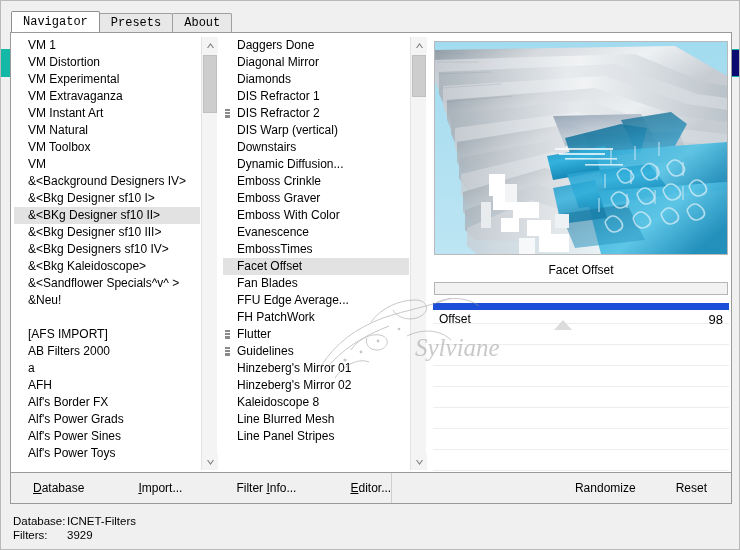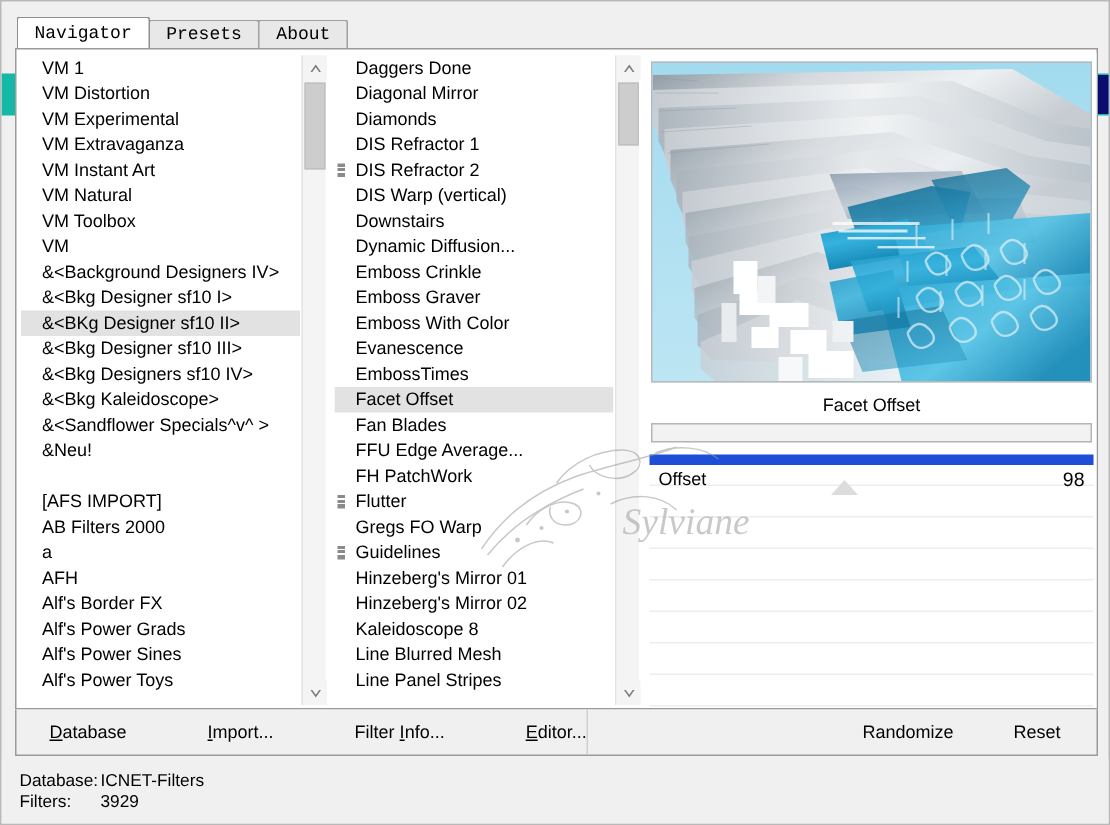--- a/index.html
+++ b/index.html
@@ -385,21 +385,20 @@
           <div class="list-item"><span>Emboss Crinkle</span></div>
           <div class="list-item"><span>Emboss Graver</span></div>
           <div class="list-item"><span>Emboss With Color</span></div>
           <div class="list-item"><span>Evanescence</span></div>
           <div class="list-item"><span>EmbossTimes</span></div>
           <div class="list-item selected"><span>Facet Offset</span></div>
           <div class="list-item"><span>Fan Blades</span></div>
           <div class="list-item"><span>FFU Edge Average...</span></div>
           <div class="list-item"><span>FH PatchWork</span></div>
           <div class="list-item"><span class="rowmark"></span><span>Flutter</span></div>
-          <div class="list-item"><span>Gregs FO Warp</span></div>
           <div class="list-item"><span class="rowmark"></span><span>Guidelines</span></div>
           <div class="list-item"><span>Hinzeberg's Mirror 01</span></div>
           <div class="list-item"><span>Hinzeberg's Mirror 02</span></div>
           <div class="list-item"><span>Kaleidoscope 8</span></div>
           <div class="list-item"><span>Line Blurred Mesh</span></div>
           <div class="list-item"><span>Line Panel Stripes</span></div>
         </div>
       <div class="vscroll">
         <div class="sb-arrow up">
           <svg width="9" height="7" viewBox="0 0 9 7">

